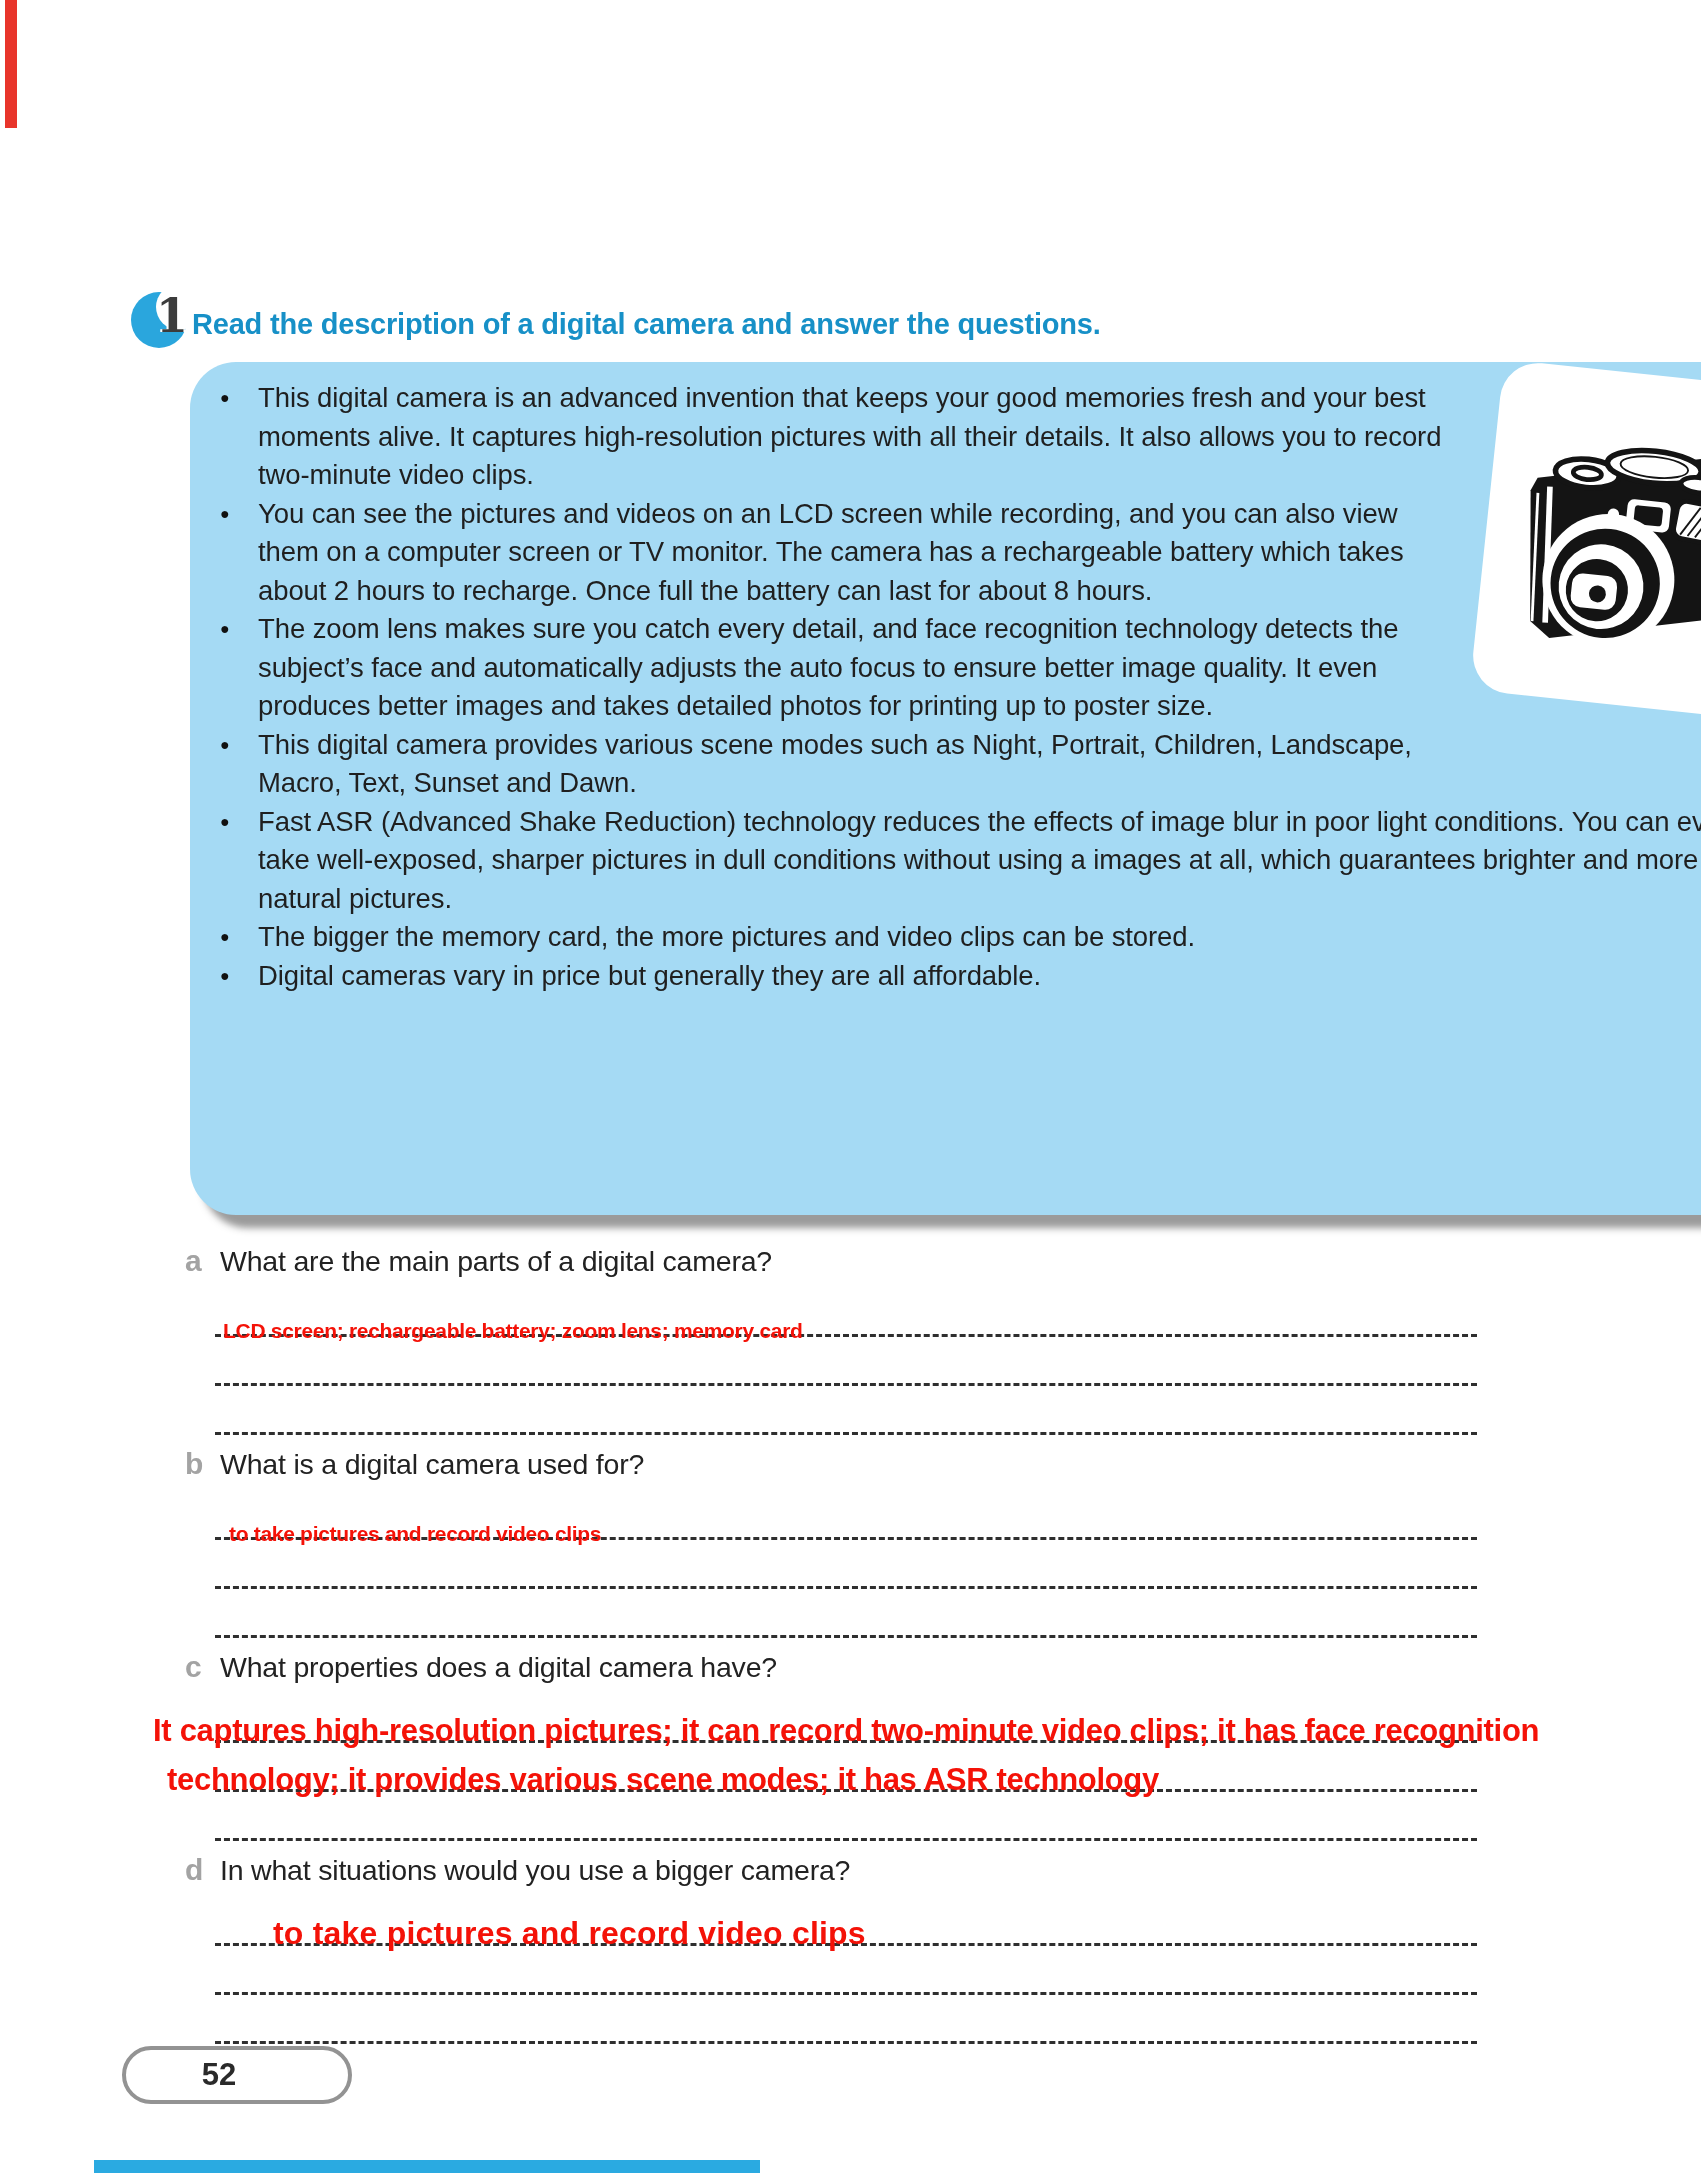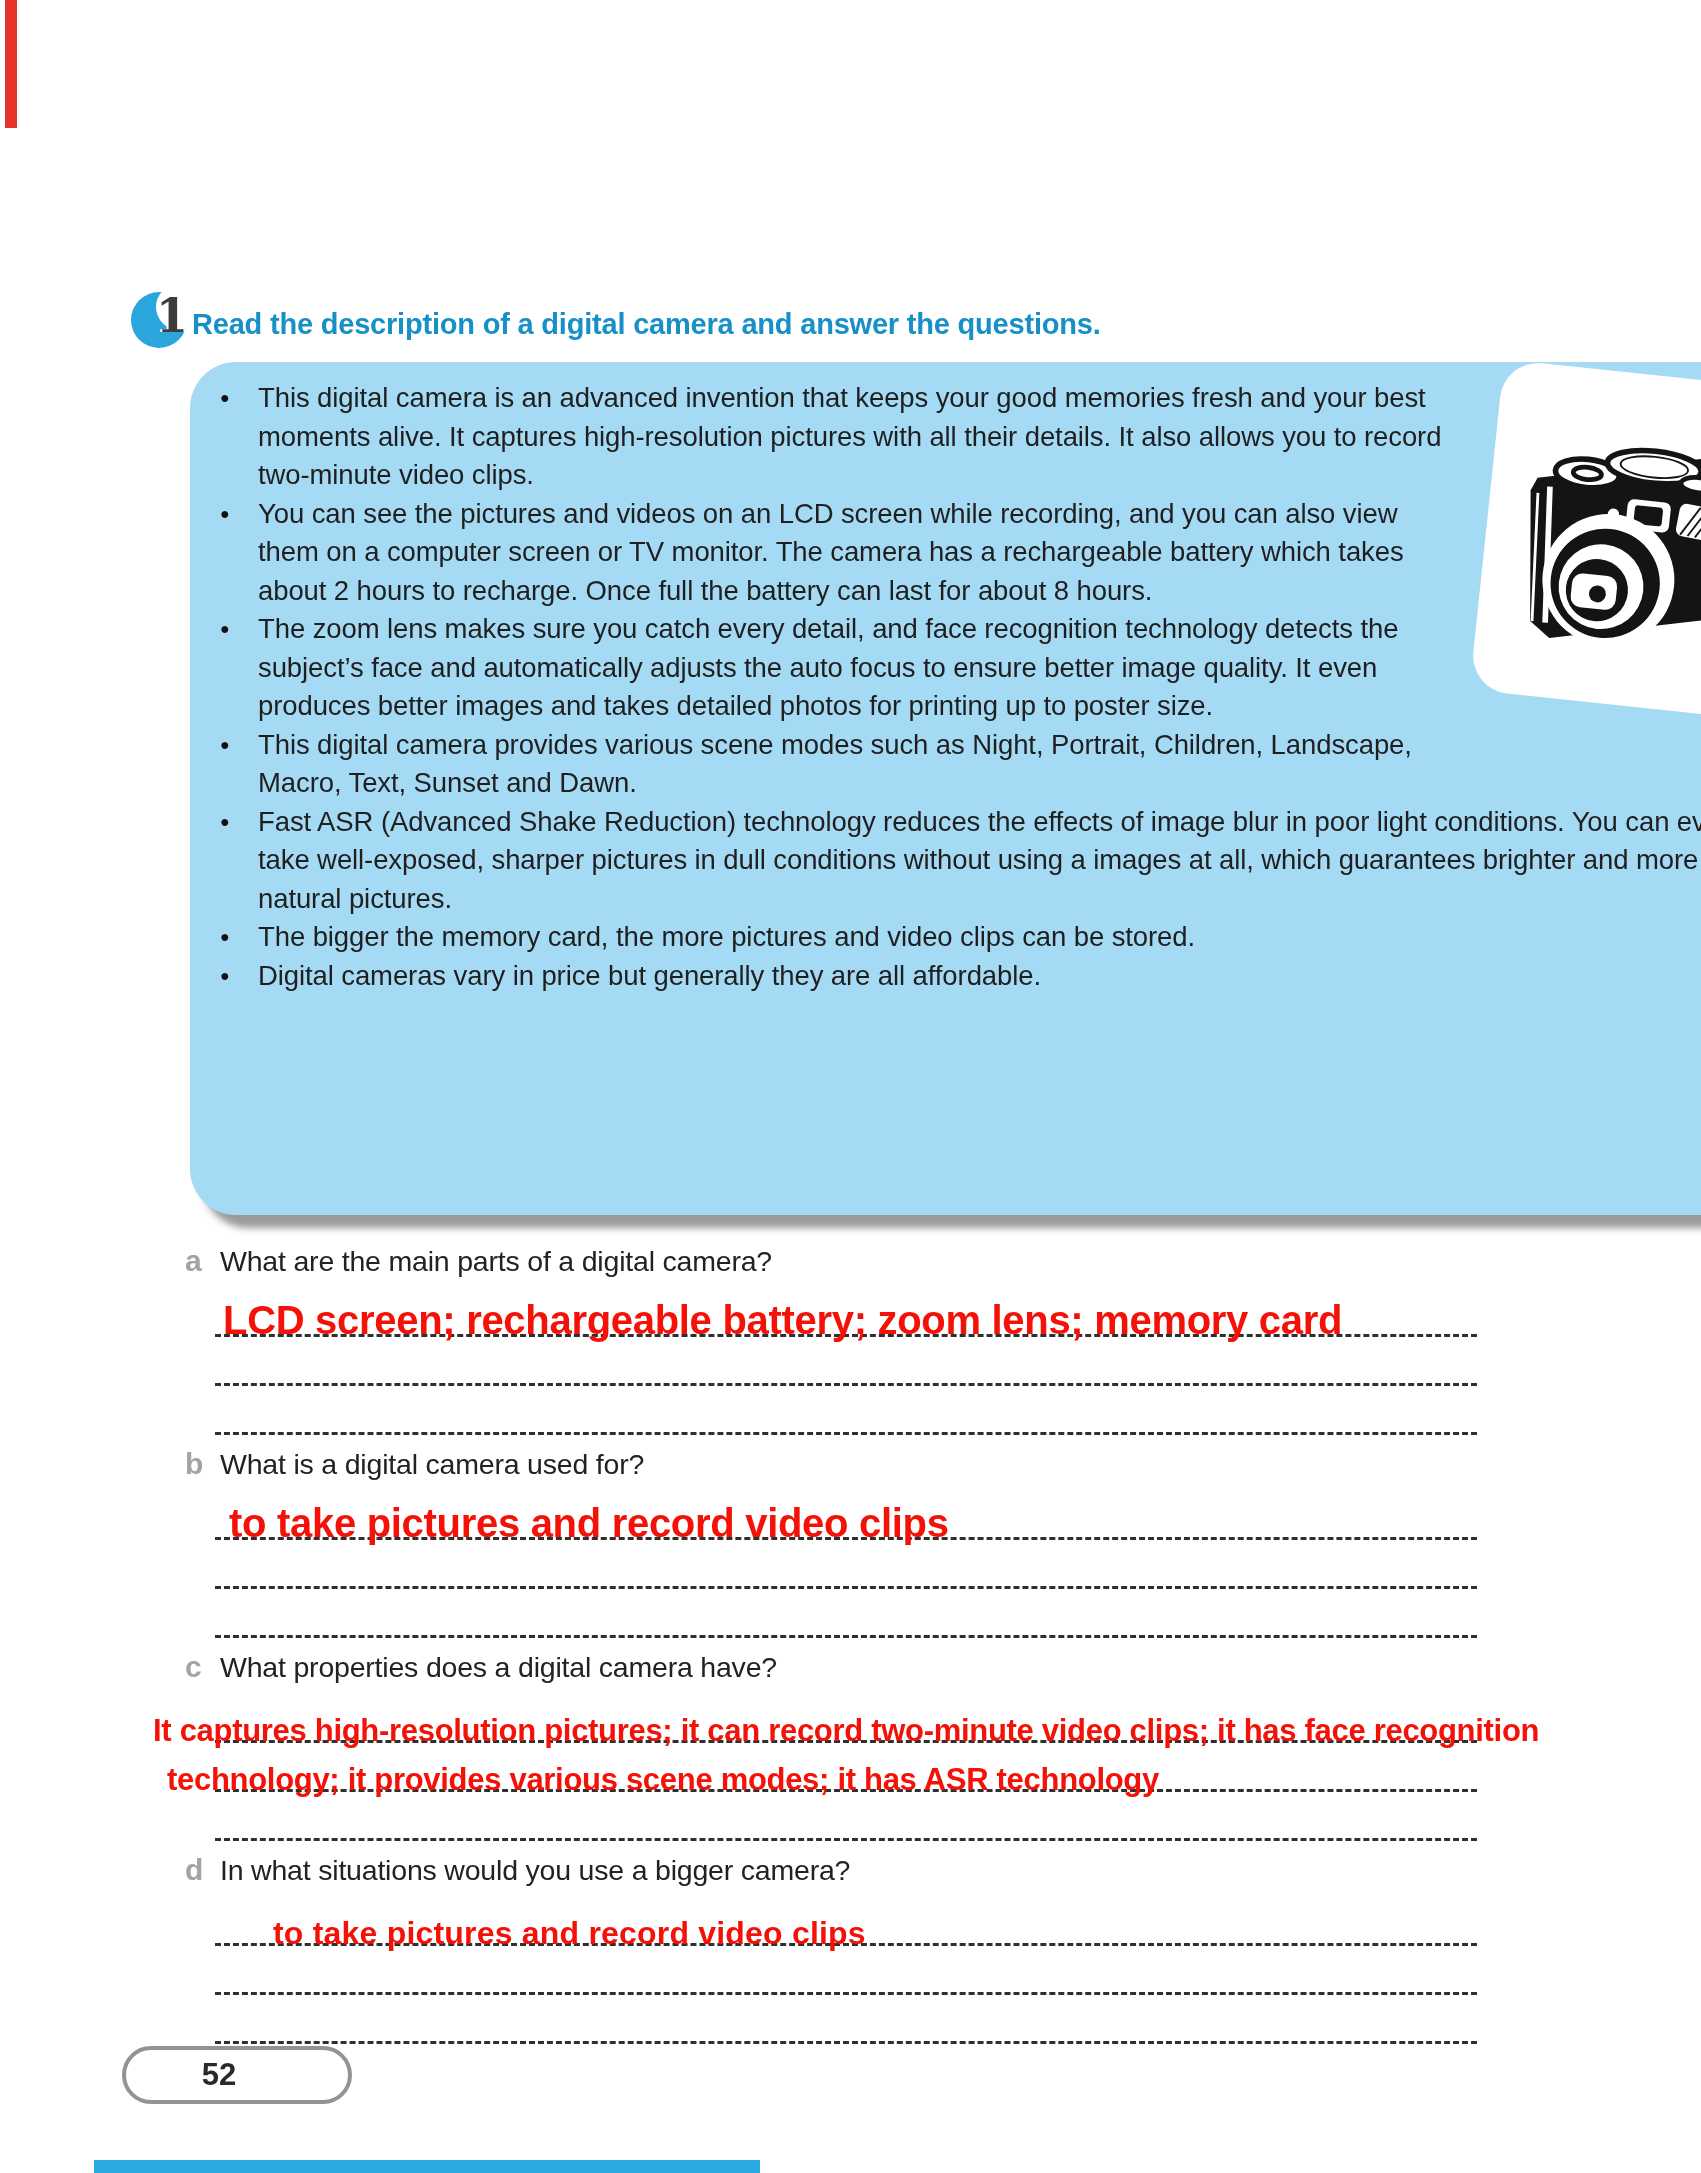--- a/index.html
+++ b/index.html
@@ -50,21 +50,21 @@
 
   
   .questions{position:absolute;left:185px;top:1240px;width:1320px;}
   .q{margin-bottom:8px;}
   .q-head{display:flex;margin-bottom:6px;}
   .q-letter{width:35px;flex:0 0 35px;font-weight:700;font-size:30px;line-height:42px;color:#a3a3a3;}
   .q-text{font-size:28.5px;line-height:42px;color:#222;letter-spacing:-.2px;}
   .ans-line{position:relative;margin-left:30px;width:1262px;height:46px;
             border-bottom:3px dashed #2f2f2f;overflow:visible;}
   .ans{position:absolute;bottom:-9px;left:8px;white-space:nowrap;color:#f41208;font-weight:700;
-       font-size:40px;letter-spacing:-.3px;}
+       font-size:21px;letter-spacing:-.3px;}
   .q-b .ans1{left:14px;}
   .q-c .ans1{left:-62px;font-size:31px;text-align:center;}
   .q-c .ans2{left:-48px;font-size:31px;}
   .q-d .ans1{left:58px;font-size:32px;letter-spacing:.2px;}
 
   
   .page-pill{position:absolute;left:122px;top:2046px;width:222px;height:50px;border:4px solid #939393;
              border-radius:30px;background:#ffffff;}
   .page-num{display:block;text-align:center;padding-right:36px;font-size:31px;font-weight:700;
             line-height:50px;color:#2a2a2a;}

